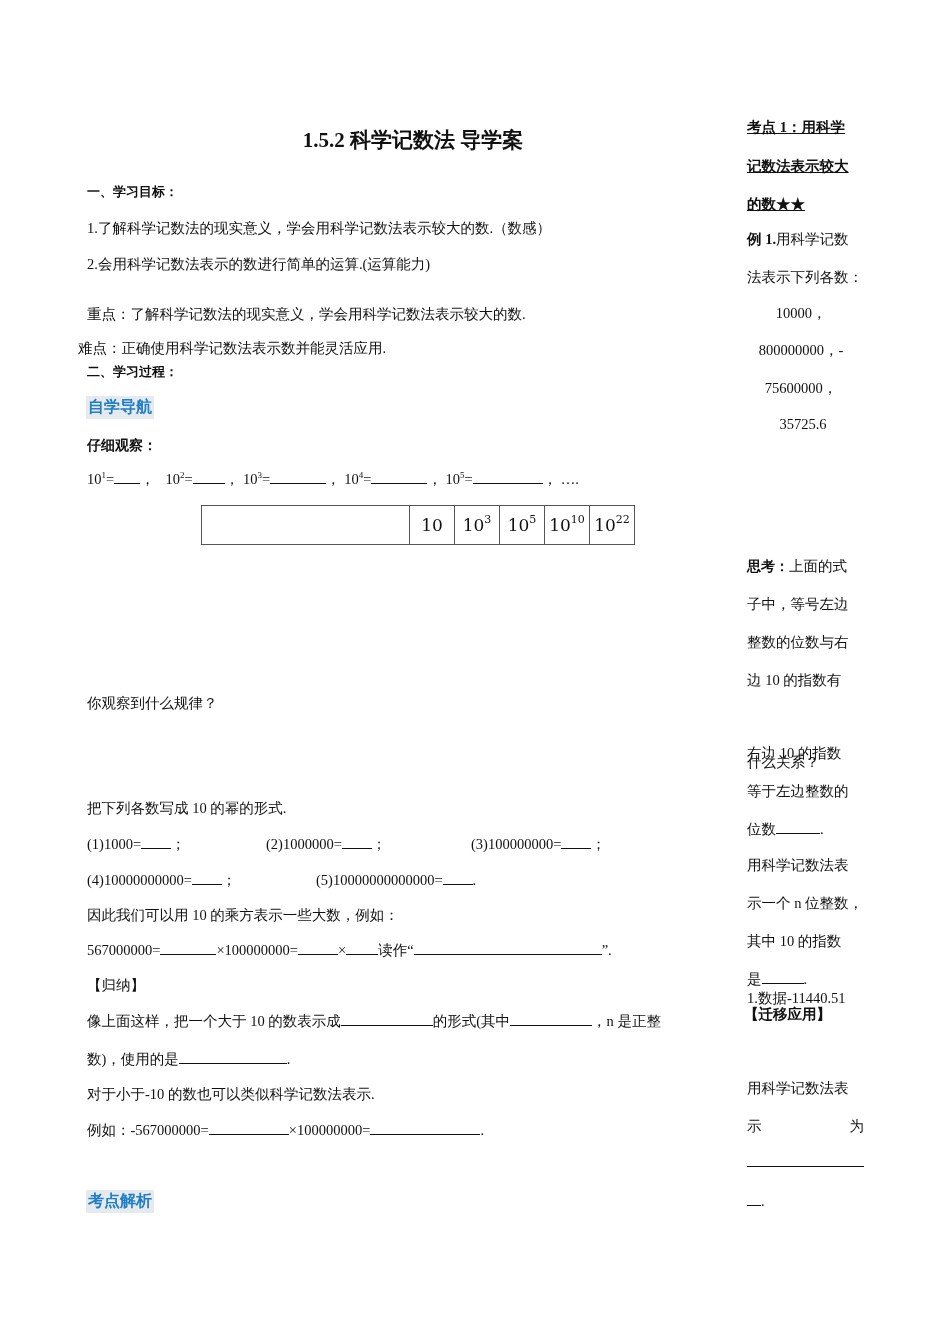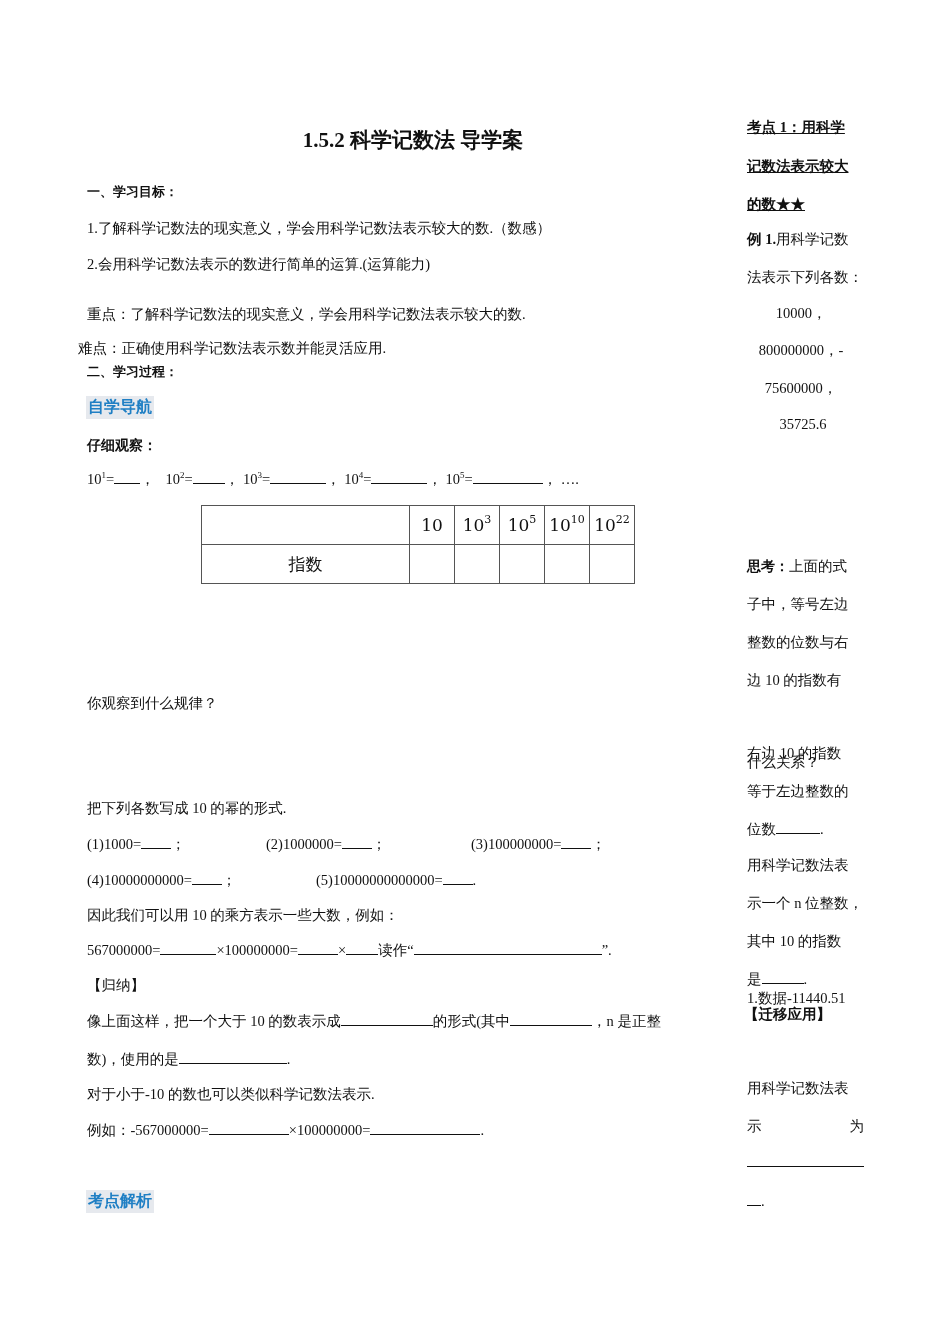--- a/index.html
+++ b/index.html
@@ -50,28 +50,20 @@
 
 <table class="grid">
   <tbody>
       <tr>
     <td class="lbl"></td>
     <td class="hc"><span>10</span><sup></sup></td>
     <td class="hc"><span>10</span><sup>3</sup></td>
     <td class="hc"><span>10</span><sup>5</sup></td>
     <td class="hc"><span>10</span><sup>10</sup></td>
     <td class="hc"><span>10</span><sup>22</sup></td>
-  </tr>
-  <tr>
-    <td class="lbl center">指数</td>
-    <td></td>
-        <td></td>
-        <td></td>
-        <td></td>
-        <td></td>
   </tr>
 </tbody>
   </table>
 
 <div class="abs" style="left:87px;top:694px;font-family:Liberation Serif, serif;">你观察到什么规律？</div>
 <div class="abs" style="left:87px;top:799px;">把下列各数写成 10 的幂的形式.</div>
 
 <div class="abs" style="left:87px;top:835px;"><span>(1)1000=</span><span class="blank" style="width:30px"></span><span>；</span></div>
 <div class="abs" style="left:266px;top:835px;"><span>(2)1000000=</span><span class="blank" style="width:30px"></span><span>；</span></div>
 <div class="abs" style="left:471px;top:835px;"><span>(3)100000000=</span><span class="blank" style="width:30px"></span><span>；</span></div>

